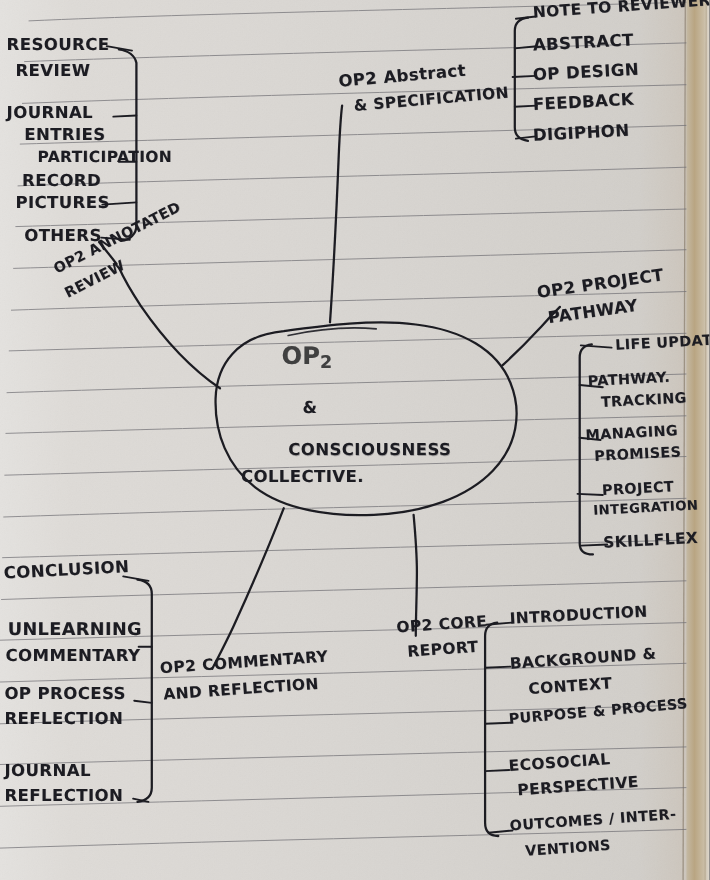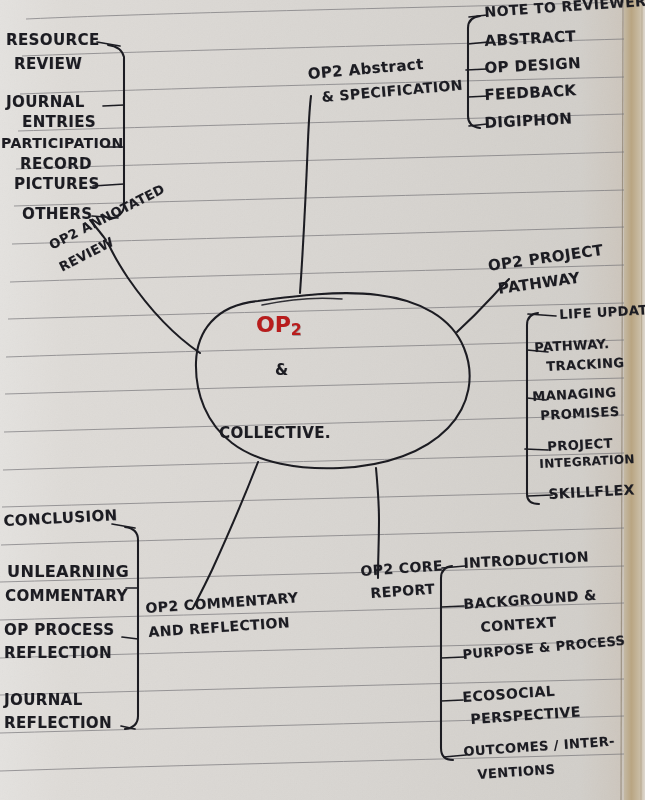--- a/index.html
+++ b/index.html
@@ -32,21 +32,21 @@
     white-space: pre;
     text-shadow: 0.4px 0.3px 0 rgba(30,30,40,0.30);
     transform-origin: left top;
     -webkit-font-smoothing: antialiased;
   }
   .hw.caps { text-transform: uppercase; }
   .sub { font-size: 0.72em; vertical-align: -0.22em; }
   .center-label {
     position: absolute;
     text-align: left;
-    color: #b91c1c;
+    color: #404040;
     font-weight: 600;
     font-family: "DejaVu Sans", sans-serif;
     text-shadow: 0.4px 0.3px 0 rgba(30,30,40,0.30);
   }
 </style>
 </head>
 <body>
 
 <div id="page">
 
@@ -164,28 +164,29 @@
       <path d="M441,701 L463,700" stroke-width="1.7"></path>
       <path d="M444,757 L466,755" stroke-width="1.7"></path>
     </g>
   </svg>
 
   <div class="center-label" style="left:256px; top:312px; font-size:22px;">
     <span>OP</span><span class="sub">2</span>
   </div>
   <div class="hw" style="left:275px; top:362px; font-size:15px;">&amp;</div>
   <div class="hw caps" style="left:219px; top:381px; font-size:15px;margin-top:44px;">COLLECTIVE.</div>
+  <div class="hw caps" style="left:262px; top:401px; font-size:15px;">CONSCIOUSNESS</div>
 
   <div class="hw caps" style="left:6px; top:32px; font-size:15px;">RESOURCE</div>
   <div class="hw caps" style="left:14px; top:56px; font-size:15px;">REVIEW</div>
 
   <div class="hw caps" style="left:6px; top:94px; font-size:15px;">JOURNAL</div>
   <div class="hw caps" style="left:22px; top:114px; font-size:15px;">ENTRIES</div>
 
-  <div class="hw caps" style="left:1px; top:136px; font-size:14px;">PARTICIPATION</div>
+  <div class="hw caps" style="left:1px; top:136px; font-size:14px;padding-left:33px;">PARTICIPATION</div>
   <div class="hw caps" style="left:20px; top:156px; font-size:15px;">RECORD</div>
 
   <div class="hw caps" style="left:14px; top:176px; font-size:15px;">PICTURES</div>
 
   <div class="hw caps" style="left:22px; top:206px; font-size:15px;">OTHERS</div>
 
   <div class="hw caps" style="left:47px; top:240px; font-size:13px; transform:rotate(-27deg);">OP2 ANNOTATED</div>
   <div class="hw caps" style="left:57px; top:262px; font-size:13px; transform:rotate(-27deg);">REVIEW</div>
 
   <div class="hw" style="left:307px; top:66px; font-size:15px; transform:rotate(-5deg);">OP2 Abstract</div>

